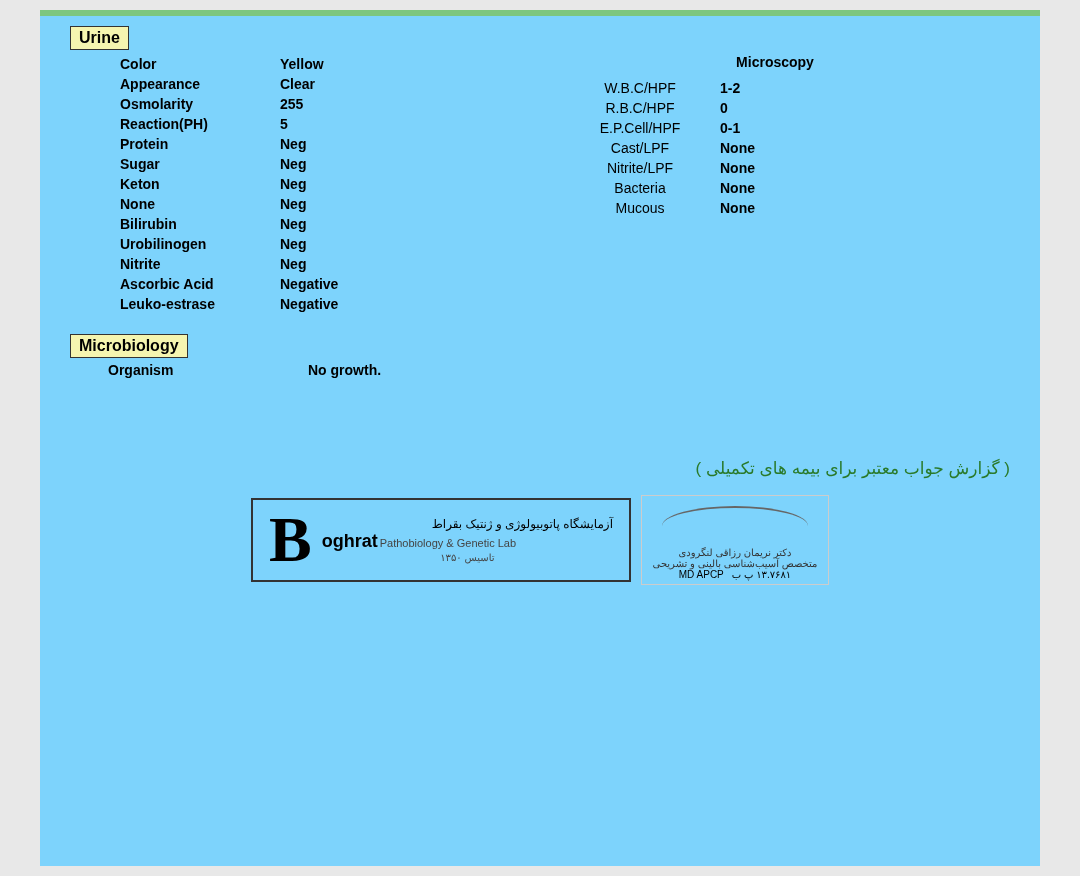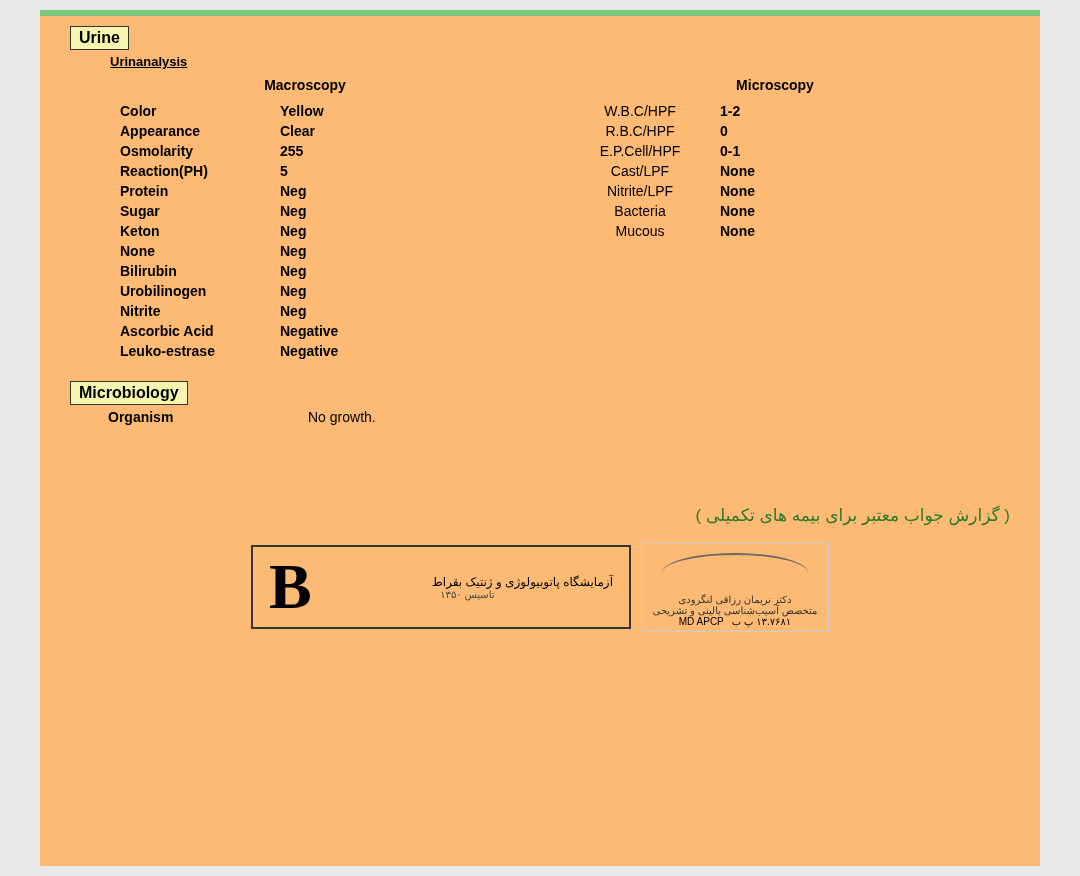--- a/index.html
+++ b/index.html
@@ -6,21 +6,21 @@
     body {
       background: #e8e8e8;
       font-family: Arial, sans-serif;
       display: flex;
       justify-content: center;
       align-items: flex-start;
       min-height: 876px;
       padding: 10px;
     }
     .page {
-      background: #fdba74;
+      background: #7dd3fc;
       width: 1000px;
       min-height: 856px;
       padding: 20px 30px 30px 30px;
       position: relative;
     }
     .top-bar {
       height: 6px;
       background: #7dc67e;
       margin: -20px -30px 10px -30px;
     }
@@ -97,21 +97,21 @@
     .micro-row {
       display: flex;
       margin-left: 38px;
       font-size: 14px;
     }
     .micro-row .label {
       font-weight: bold;
       min-width: 200px;
     }
     .micro-row .value {
-      font-weight: normal;
+      font-weight: bold;
     }
     .footer-section {
       margin-top: 80px;
       text-align: center;
     }
     .footer-arabic {
       font-size: 17px;
       color: #2a7a2a;
       margin-bottom: 16px;
       direction: rtl;
@@ -187,26 +187,24 @@
     }
   </style>
 </head>
 <body>
 
 <div class="page">
   <div class="top-bar"></div>
 
   <div>
     <div class="section-title">Urine</div>
-    <div class="subsection-title">Urinanalysis</div>
 
     <div class="two-col-layout">
 
       <div class="col-left">
-        <div class="col-header">Macroscopy</div>
         <div class="data-row">
           <span class="label">Color</span>
           <span class="value">Yellow</span>
         </div>
         <div class="data-row">
           <span class="label">Appearance</span>
           <span class="value">Clear</span>
         </div>
         <div class="data-row">
           <span class="label">Osmolarity</span>
@@ -298,20 +296,24 @@
 
   <div class="footer-section">
     <div class="footer-arabic">( گزارش جواب معتبر برای بیمه های تکمیلی )</div>
     <div class="footer-logo-area">
       <div class="logo-box">
         <div class="big-b">B</div>
         <div style="flex:1;">
           <div class="logo-text-right">
             <div class="arabic-line">آزمایشگاه پاتوبیولوژی و ژنتیک بقراط</div>
           </div>
+          <div style="display:flex; align-items:baseline; gap:2px;">
+            <span class="logo-oghrat">oghrat</span>
+            <span class="logo-sub">Pathobiology &amp; Genetic Lab</span>
+          </div>
           <div class="logo-founded">تاسیس ۱۳۵۰</div>
         </div>
       </div>
       <div class="signature-box">
         <div class="signature-curve"></div>
         <div class="signature-line">دکتر نریمان رزاقی لنگرودی</div>
         <div class="signature-line">متخصص آسیب‌شناسی بالینی و تشریحی</div>
         <div style="display:flex; gap:8px; font-size:10px; direction:rtl;">
           <span>۱۳.۷۶۸۱ پ ب</span>
           <span>MD APCP</span>

